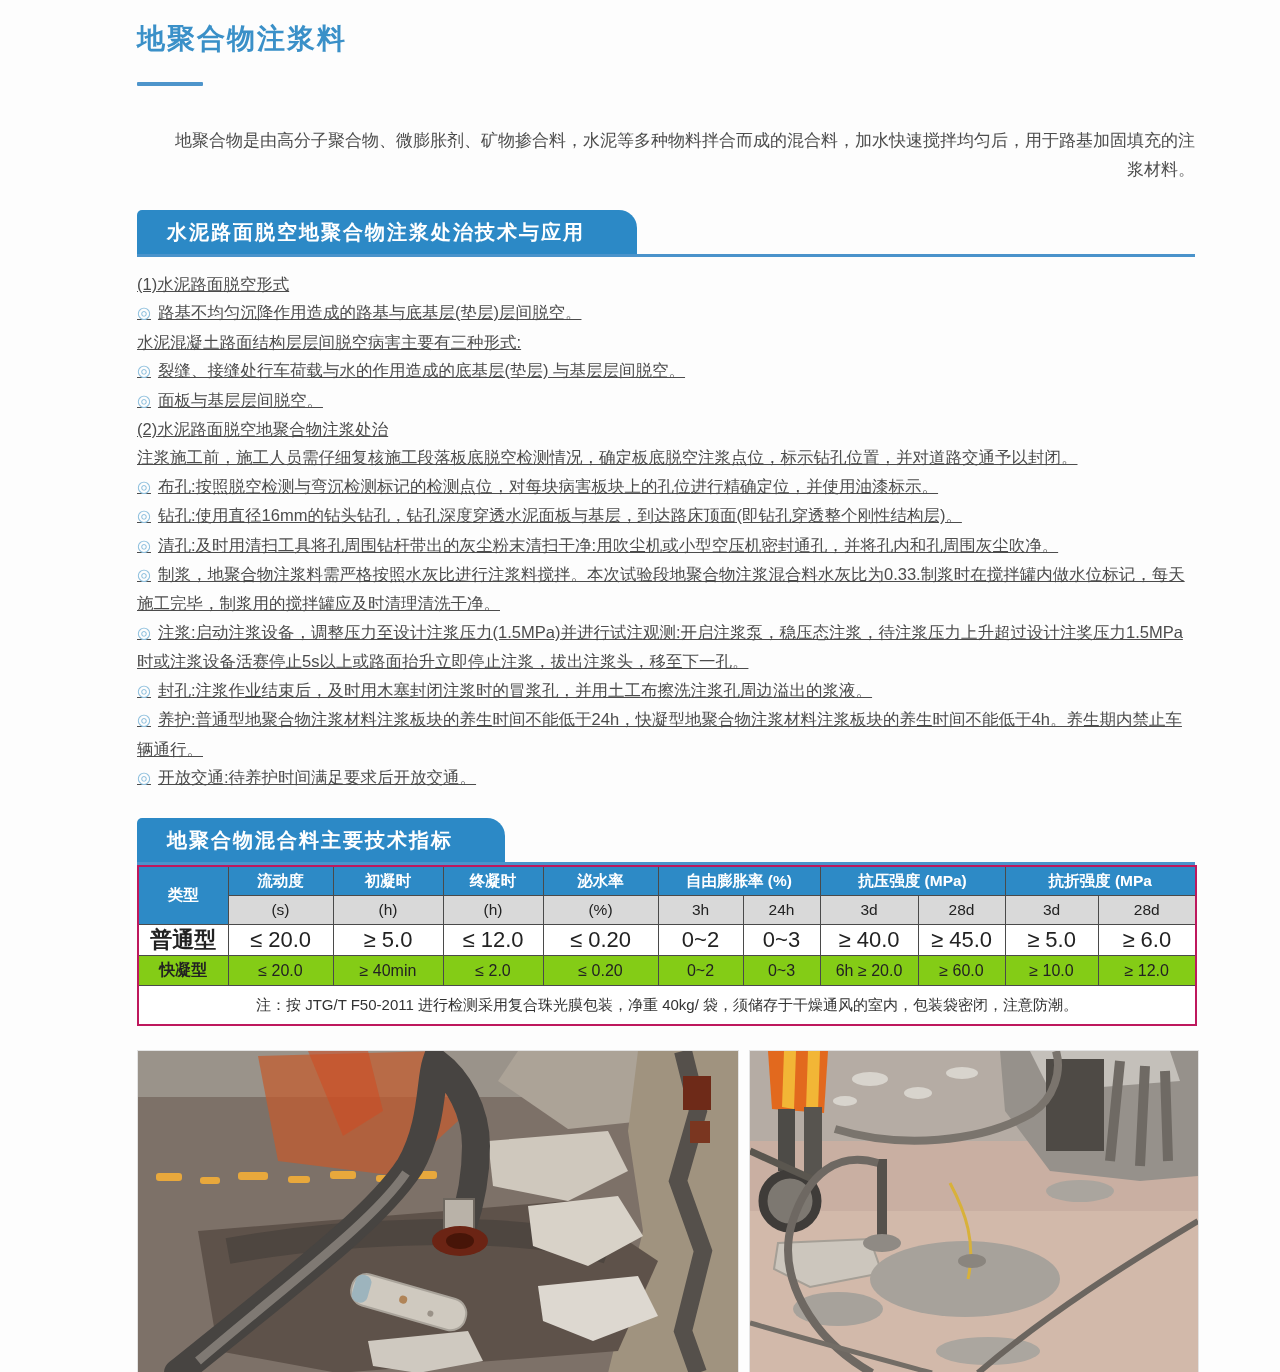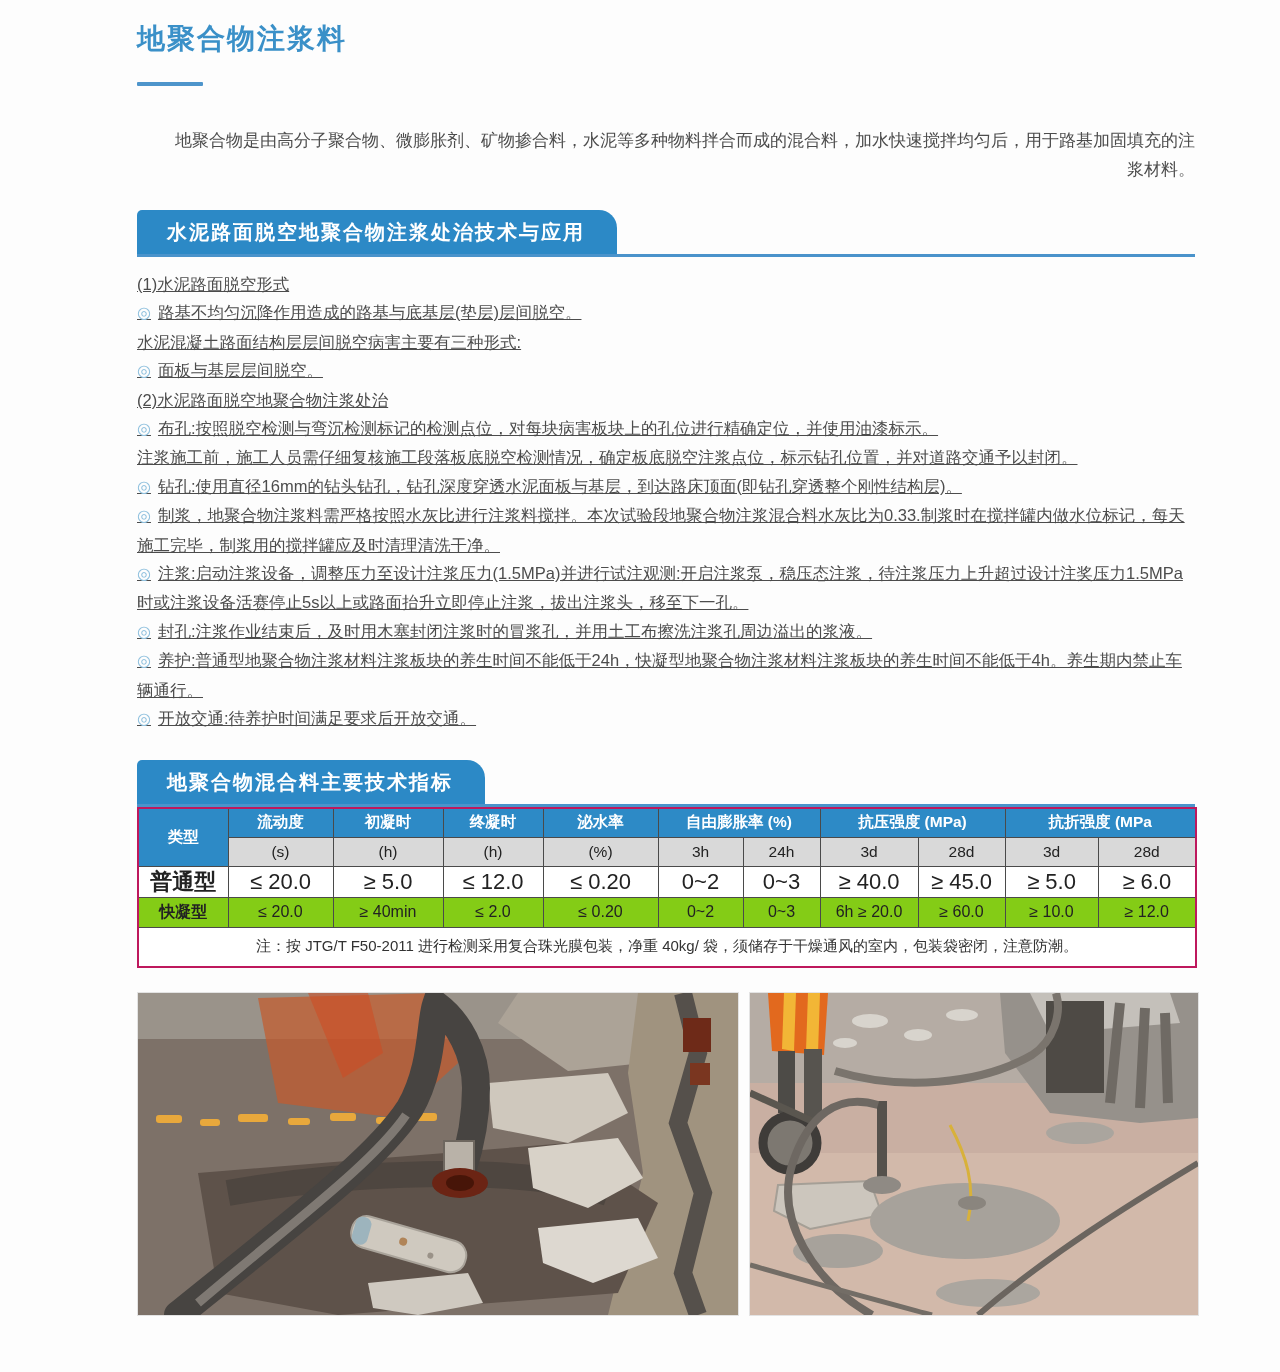--- a/index.html
+++ b/index.html
@@ -27,21 +27,21 @@
     font-size:17px; line-height:29px; color:#4c4c4c;
     text-indent:2em;
     text-align:right;
   }
 
   .banner { margin-top:26px; border-bottom:3px solid #4a93cb; line-height:0; }
   .banner-tab {
     display:inline-block; line-height:normal;
     background:#2c89c6; color:#fff;
     font-size:20px; font-weight:bold; letter-spacing:2px;
-    padding:9px 32px 8px 30px;
+    padding:9px 52px 8px 30px;
     border-radius:5px 18px 0 0;
   }
 
   .paragraphs { margin-top:13px; font-size:16.5px; color:#4c4c4c;text-decoration:underline; }
   .para { line-height:28.4px; }
   .ring-bullet {
     color:#8fc0de; font-size:16px; margin-right:7px;
     position:relative; top:0px;
   }
 
@@ -79,25 +79,27 @@
     <p class="intro">地聚合物是由高分子聚合物、微膨胀剂、矿物掺合料，水泥等多种物料拌合而成的混合料，加水快速搅拌均匀后，用于路基加固填充的注浆材料。</p>
 
     <div class="banner">
       <span class="banner-tab">水泥路面脱空地聚合物注浆处治技术与应用</span>
     </div>
 
     <div class="paragraphs">
       <div class="para"><span>(1)水泥路面脱空形式</span></div>
       <div class="para"><span class="ring-bullet">◎</span><span>路基不均匀沉降作用造成的路基与底基层(垫层)层间脱空。</span></div>
       <div class="para"><span>水泥混凝土路面结构层层间脱空病害主要有三种形式:</span></div>
+      <div class="para"><span class="ring-bullet">◎</span><span>裂缝、接缝处行车荷载与水的作用造成的底基层(垫层) 与基层层间脱空。</span></div>
       <div class="para"><span class="ring-bullet">◎</span><span>面板与基层层间脱空。</span></div>
       <div class="para"><span>(2)水泥路面脱空地聚合物注浆处治</span></div>
+      <div class="para"><span>注浆施工前，施工人员需仔细复核施工段落板底脱空检测情况，确定板底脱空注浆点位，标示钻孔位置，并对道路交通予以封闭。</span></div>
       <div class="para"><span class="ring-bullet">◎</span><span>布孔:按照脱空检测与弯沉检测标记的检测点位，对每块病害板块上的孔位进行精确定位，并使用油漆标示。</span></div>
-      <div class="para"><span>注浆施工前，施工人员需仔细复核施工段落板底脱空检测情况，确定板底脱空注浆点位，标示钻孔位置，并对道路交通予以封闭。</span></div>
       <div class="para"><span class="ring-bullet">◎</span><span>钻孔:使用直径16mm的钻头钻孔，钻孔深度穿透水泥面板与基层，到达路床顶面(即钻孔穿透整个刚性结构层)。</span></div>
+      <div class="para"><span class="ring-bullet">◎</span><span>清孔:及时用清扫工具将孔周围钻杆带出的灰尘粉末清扫干净:用吹尘机或小型空压机密封通孔，并将孔内和孔周围灰尘吹净。</span></div>
       <div class="para"><span class="ring-bullet">◎</span><span>制浆，地聚合物注浆料需严格按照水灰比进行注浆料搅拌。本次试验段地聚合物注浆混合料水灰比为0.33.制浆时在搅拌罐内做水位标记，每天施工完毕，制浆用的搅拌罐应及时清理清洗干净。</span></div>
       <div class="para"><span class="ring-bullet">◎</span><span>注浆:启动注浆设备，调整压力至设计注浆压力(1.5MPa)并进行试注观测:开启注浆泵，稳压态注浆，待注浆压力上升超过设计注奖压力1.5MPa时或注浆设备活赛停止5s以上或路面抬升立即停止注浆，拔出注浆头，移至下一孔。</span></div>
       <div class="para"><span class="ring-bullet">◎</span><span>封孔:注浆作业结束后，及时用木塞封闭注浆时的冒浆孔，并用土工布擦洗注浆孔周边溢出的浆液。</span></div>
       <div class="para"><span class="ring-bullet">◎</span><span>养护:普通型地聚合物注浆材料注浆板块的养生时间不能低于24h，快凝型地聚合物注浆材料注浆板块的养生时间不能低于4h。养生期内禁止车辆通行。</span></div>
       <div class="para"><span class="ring-bullet">◎</span><span>开放交通:待养护时间满足要求后开放交通。</span></div>
     </div>
 
     <div class="banner">
       <span class="banner-tab">地聚合物混合料主要技术指标</span>
     </div>

